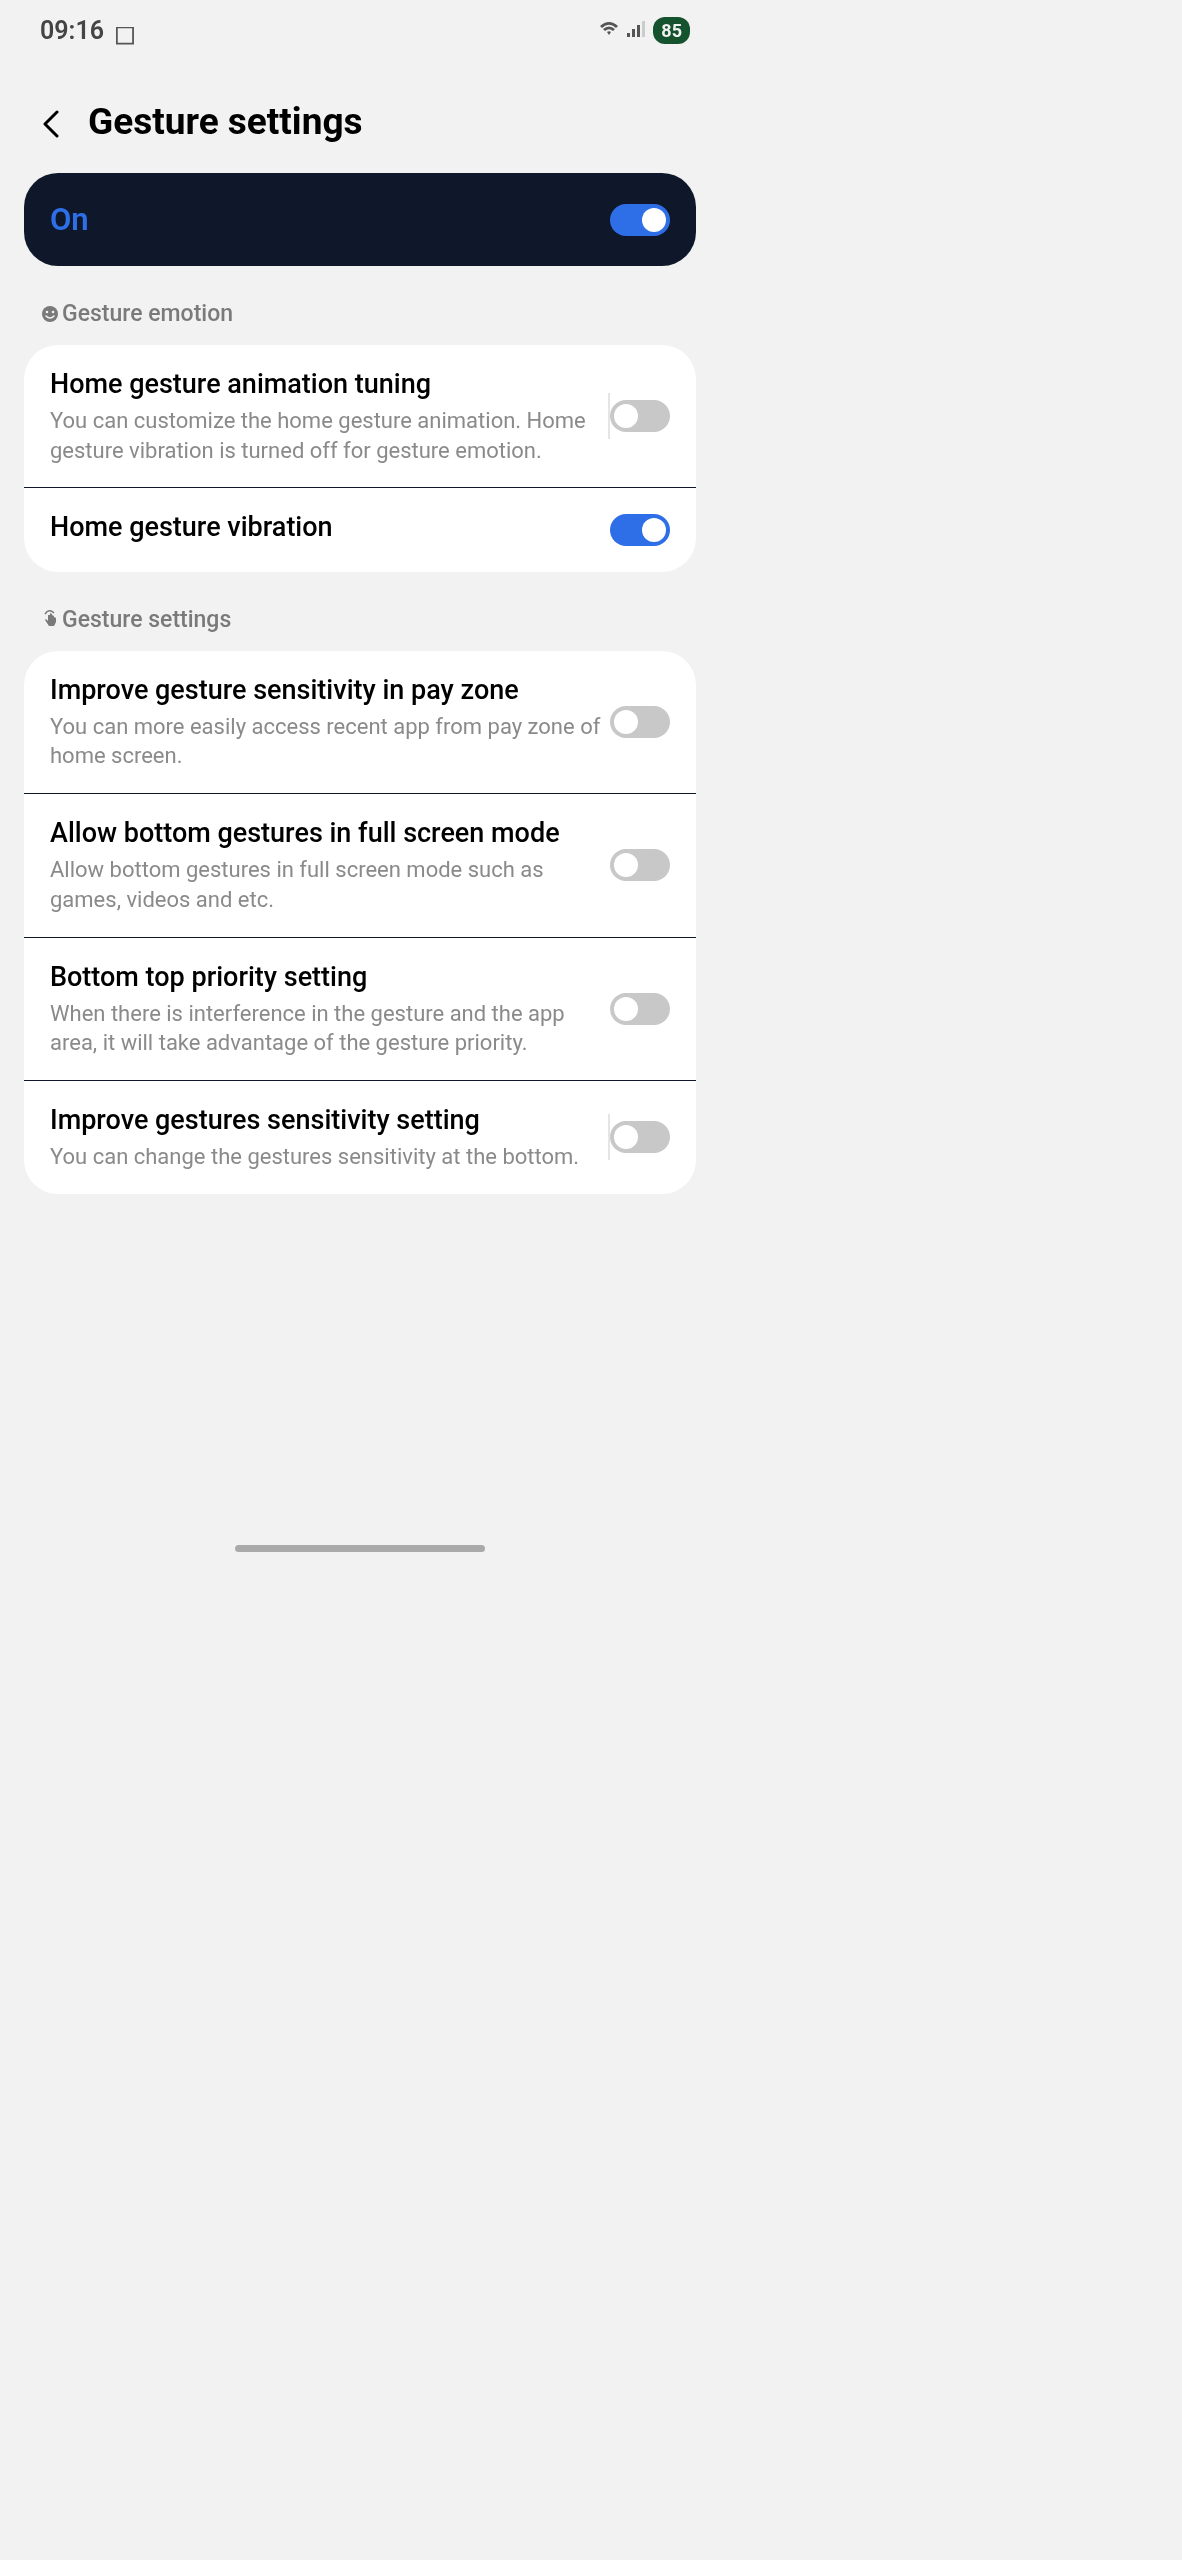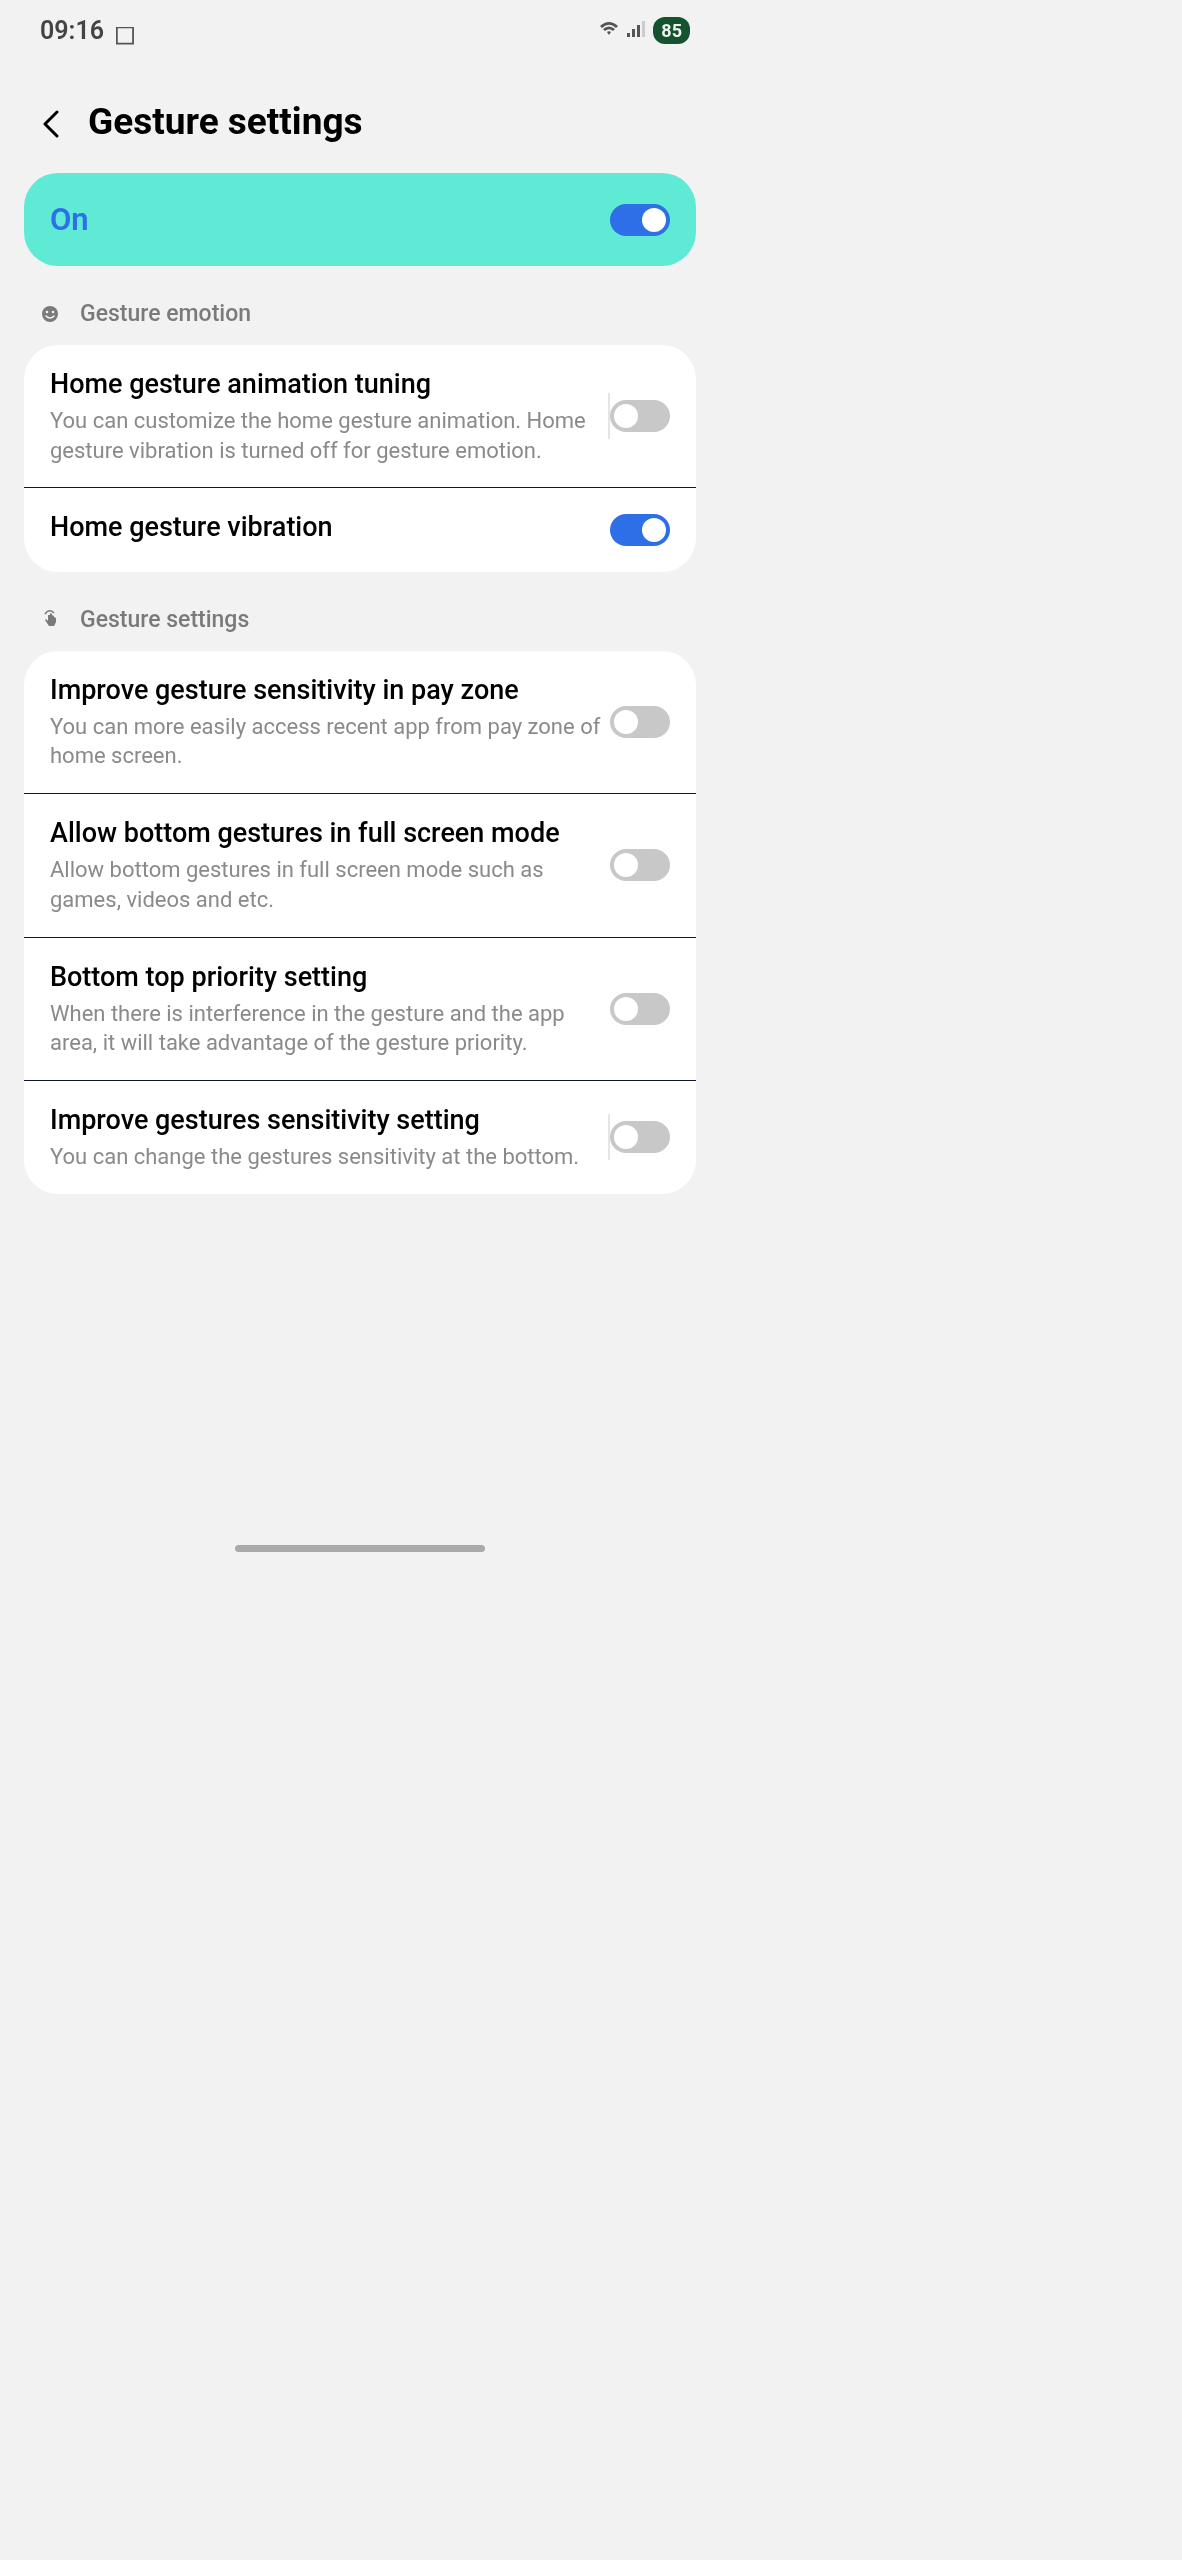--- a/index.html
+++ b/index.html
@@ -72,21 +72,21 @@
     width: 24px;
     height: 24px;
   }
   .page-title {
     font-size: 37px;
     font-weight: 700;
     color: #000;
   }
   .master-card {
     margin: 0 24px;
-    background: #5eead4;
+    background: #0f172a;
     border-radius: 34px;
     padding: 28px 26px;
     display: flex;
     justify-content: space-between;
     align-items: center;
   }
   .master-label {
     font-size: 31px;
     font-weight: 600;
     color: #2e6fe8;
@@ -107,21 +107,21 @@
     height: 24px;
     border-radius: 50%;
     background: #fff;
     top: 4px;
   }
   .toggle.on::after { right: 4px; }
   .toggle.off::after { left: 4px; }
   .section-header {
     display: flex;
     align-items: center;
-    gap: 20px;
+    gap: 2px;
     padding: 34px 40px 18px 40px;
     color: #7a7a7a;
   }
   .section-icon {
     width: 20px;
     height: 20px;
     display: flex;
     align-items: center;
     justify-content: center;
   }

